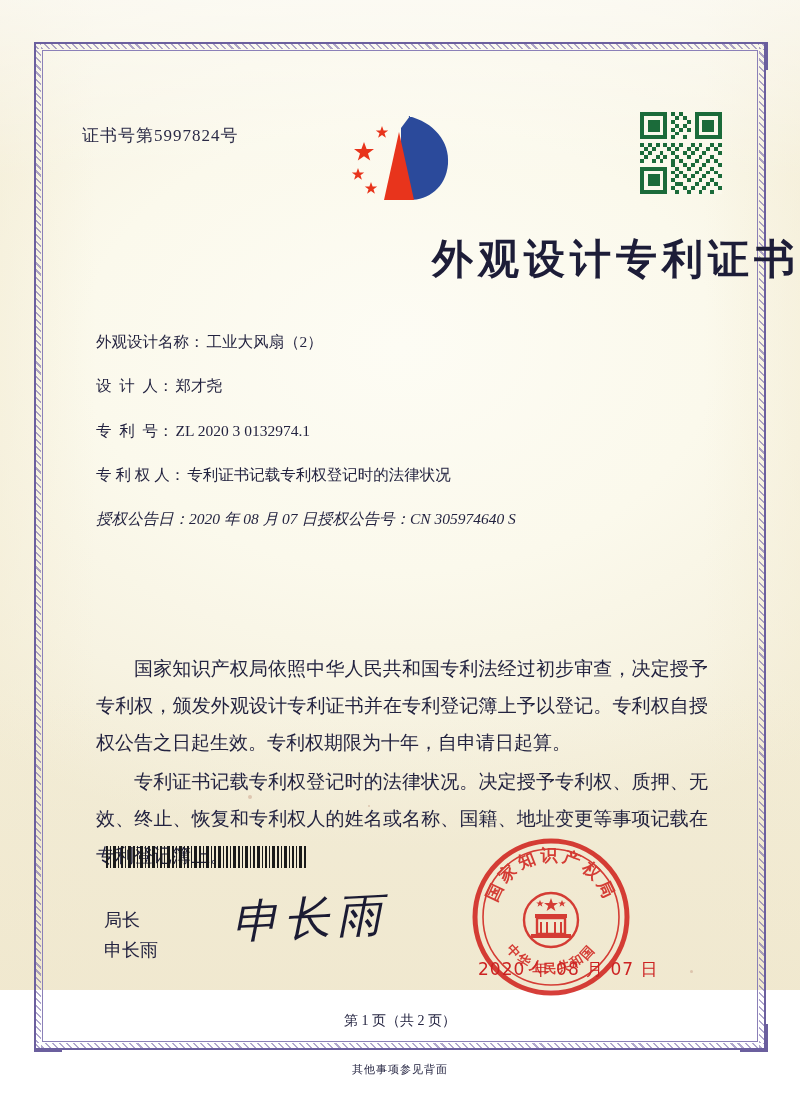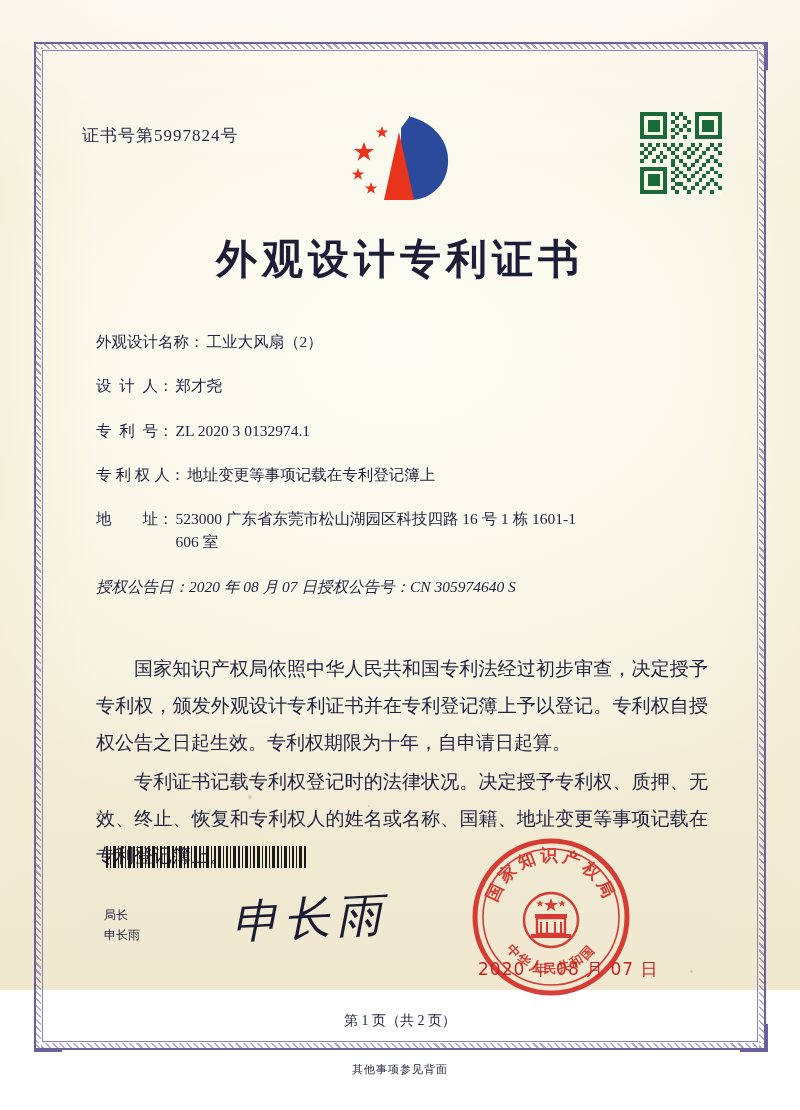--- a/index.html
+++ b/index.html
@@ -92,21 +92,21 @@
   
   .qr {
     position: absolute;
     right: 78px; top: 112px;
     width: 82px; height: 82px;
   }
 
   .doc-title {
     position: absolute;
     left: 0; right: 0; top: 232px;
-    text-align: center;
+    text-align: right;
     font-size: 41px;
     font-weight: bold;
     letter-spacing: 5px;
     color: #1d1d38;
     font-family: "DejaVu Sans", "Liberation Sans", sans-serif;
   }
 
   
   .fields {
     position: absolute;
@@ -160,21 +160,21 @@
   .barcode {
     position: absolute;
     left: 106px; top: 846px;
     width: 200px; height: 22px;
   }
 
   
   .sig-labels {
     position: absolute;
     left: 104px; top: 906px;
-    font-size: 12px;
+    font-size: 18px;
     color: #232340;
     line-height: 1.65;
   }
   .sig-script {
     position: absolute;
     left: 232px; top: 888px;
     font-size: 46px;
     color: #1b1b33;
     font-family: "DejaVu Serif", serif;
     font-style: italic;
@@ -381,26 +381,21 @@
     <div class="field-row">
       <span class="field-label">设  计  人：</span>
       <span class="field-value">郑才尧</span>
     </div>
     <div class="field-row">
       <span class="field-label">专  利  号：</span>
       <span class="field-value">ZL 2020 3 0132974.1</span>
     </div>
     <div class="field-row">
       <span class="field-label">专 利 权 人：</span>
-      <span class="field-value">地址变更等事项记载在专利登记簿上</span>
-    </div>
-    <div class="field-row">
-      <span class="field-label">地        址：</span>
-      <span class="field-value indent2">523000 广东省东莞市松山湖园区科技四路 16 号 1 栋 1601-1
-606 室</span>
+      <span class="field-value">专利证书记载专利权登记时的法律状况</span>
     </div>
     <div class="field-row two-col">
       <span class="field-label">授权公告日：</span>
       <span>2020 年 08 月 07 日</span>
       <span class="col2-label">授权公告号：</span>
       <span>CN 305974640 S</span>
     </div>
   </div>
 
   <div class="body-text">

